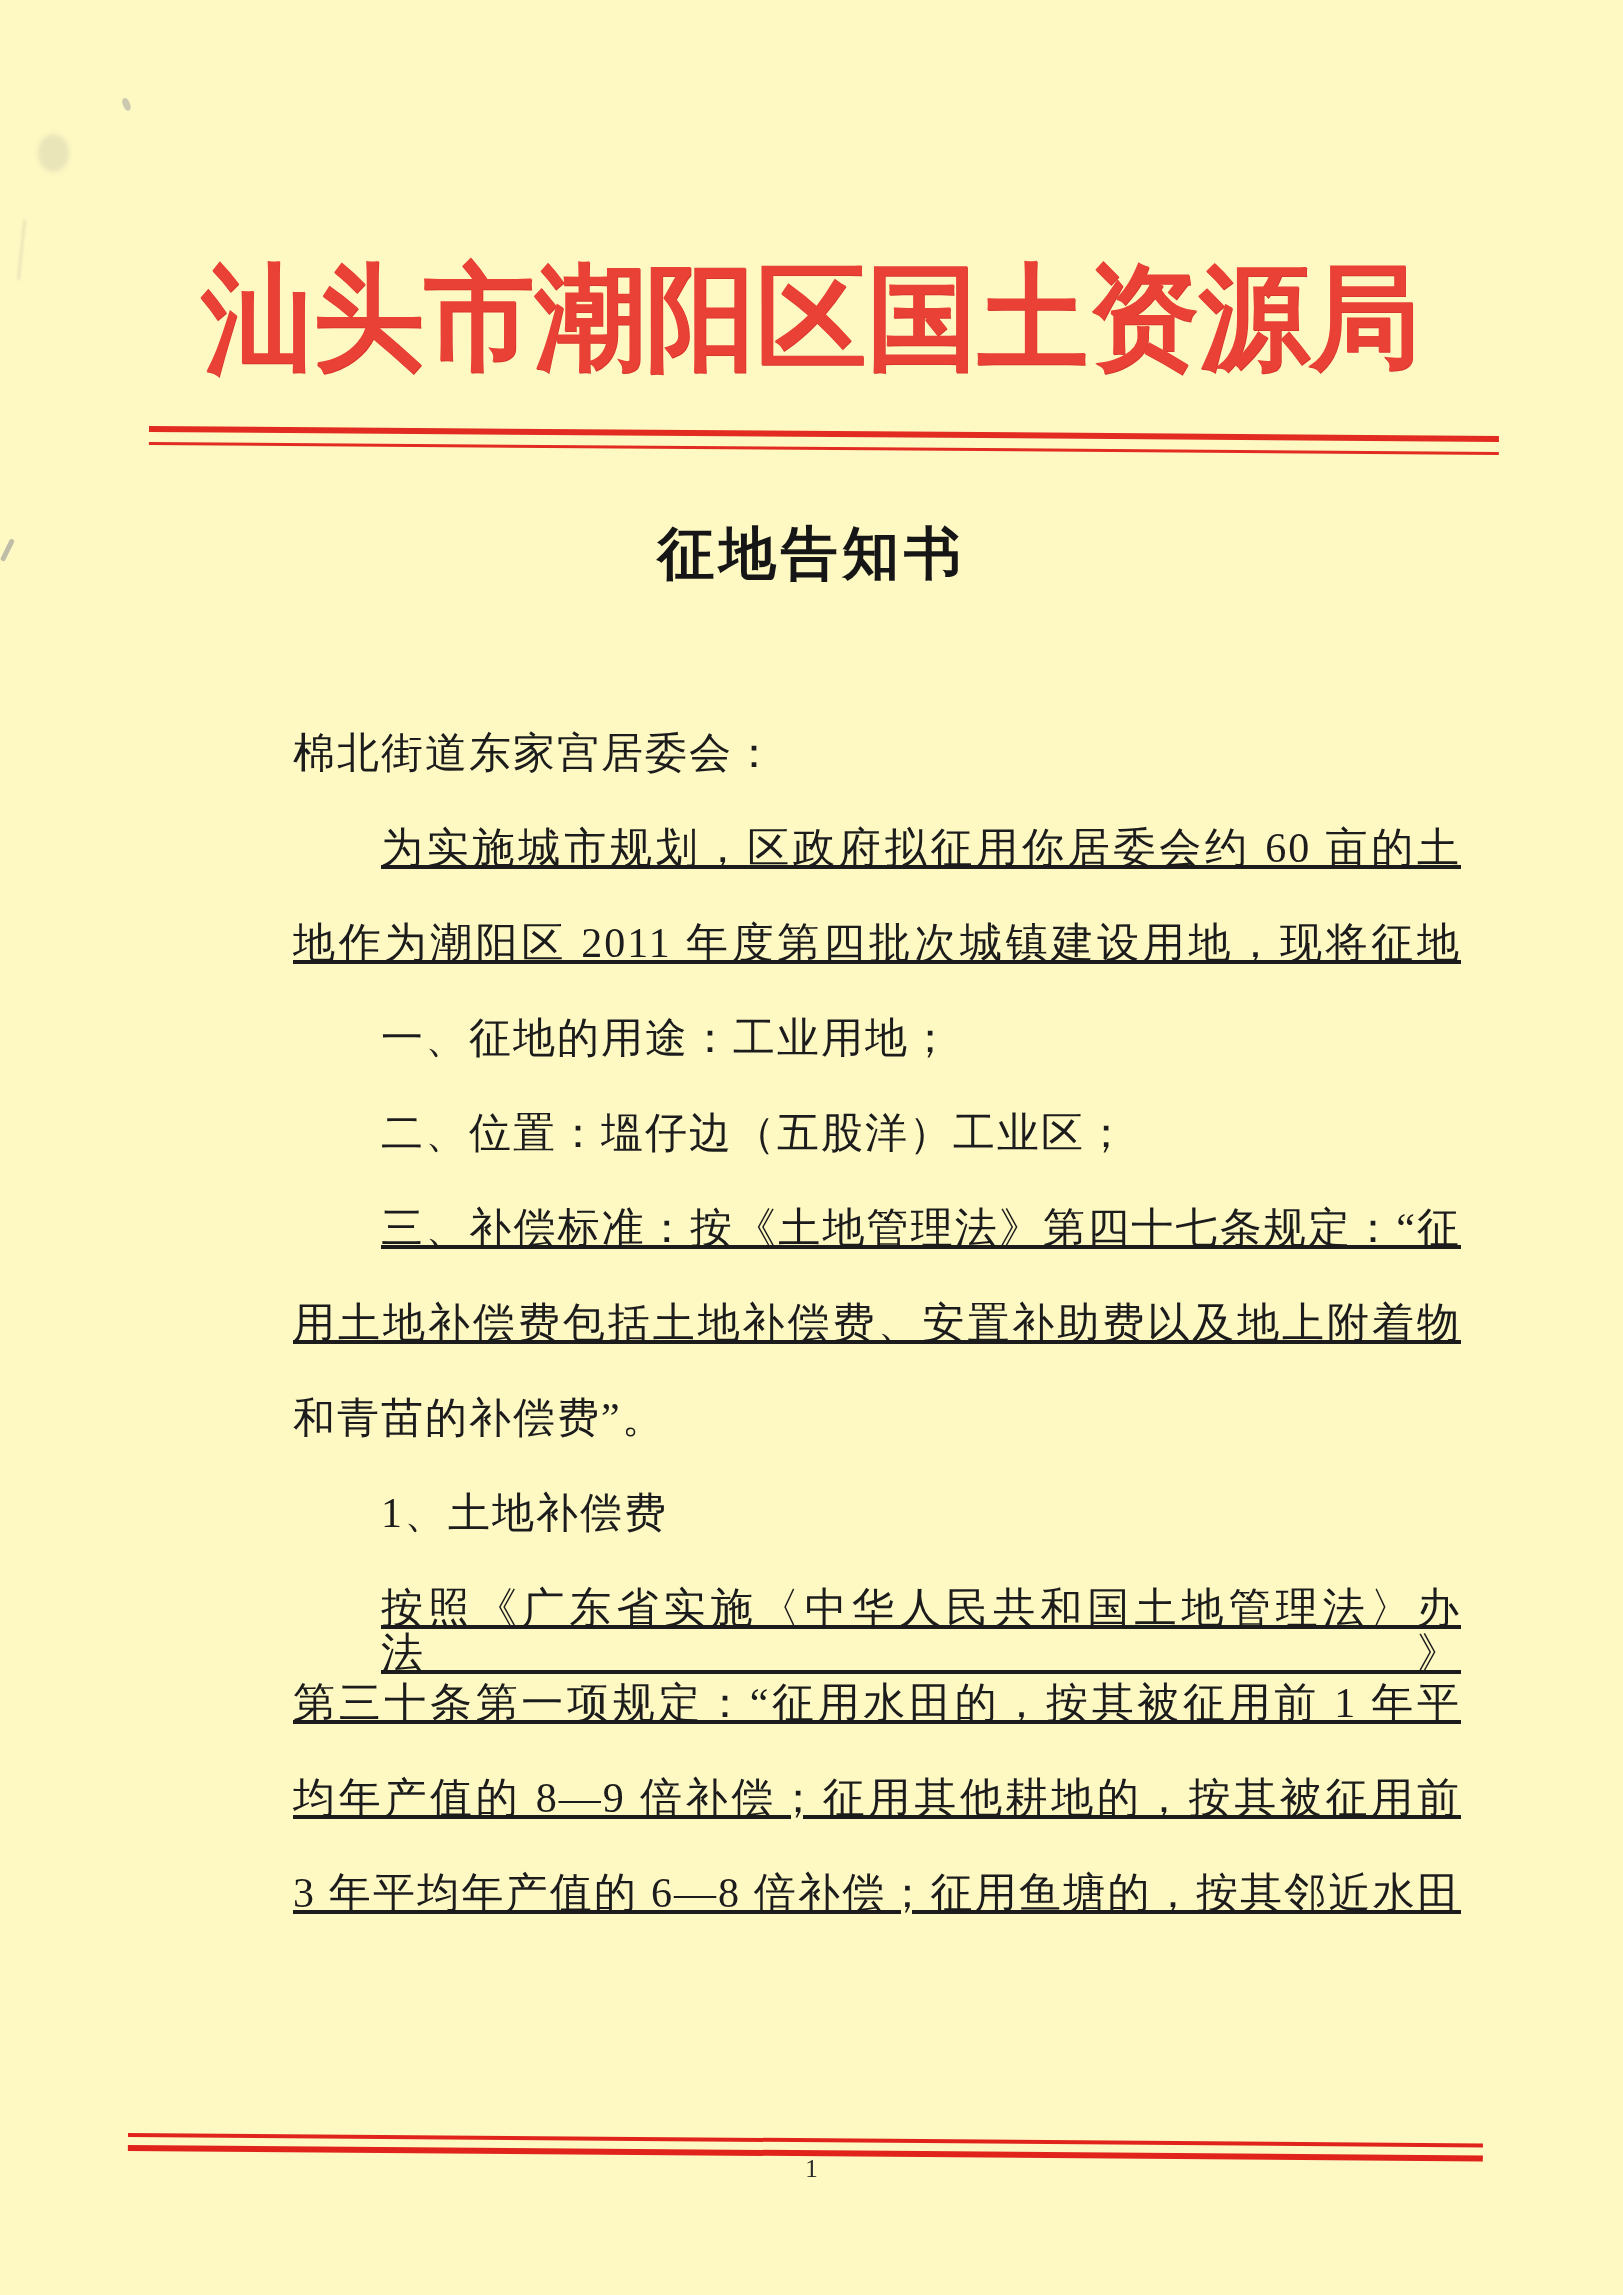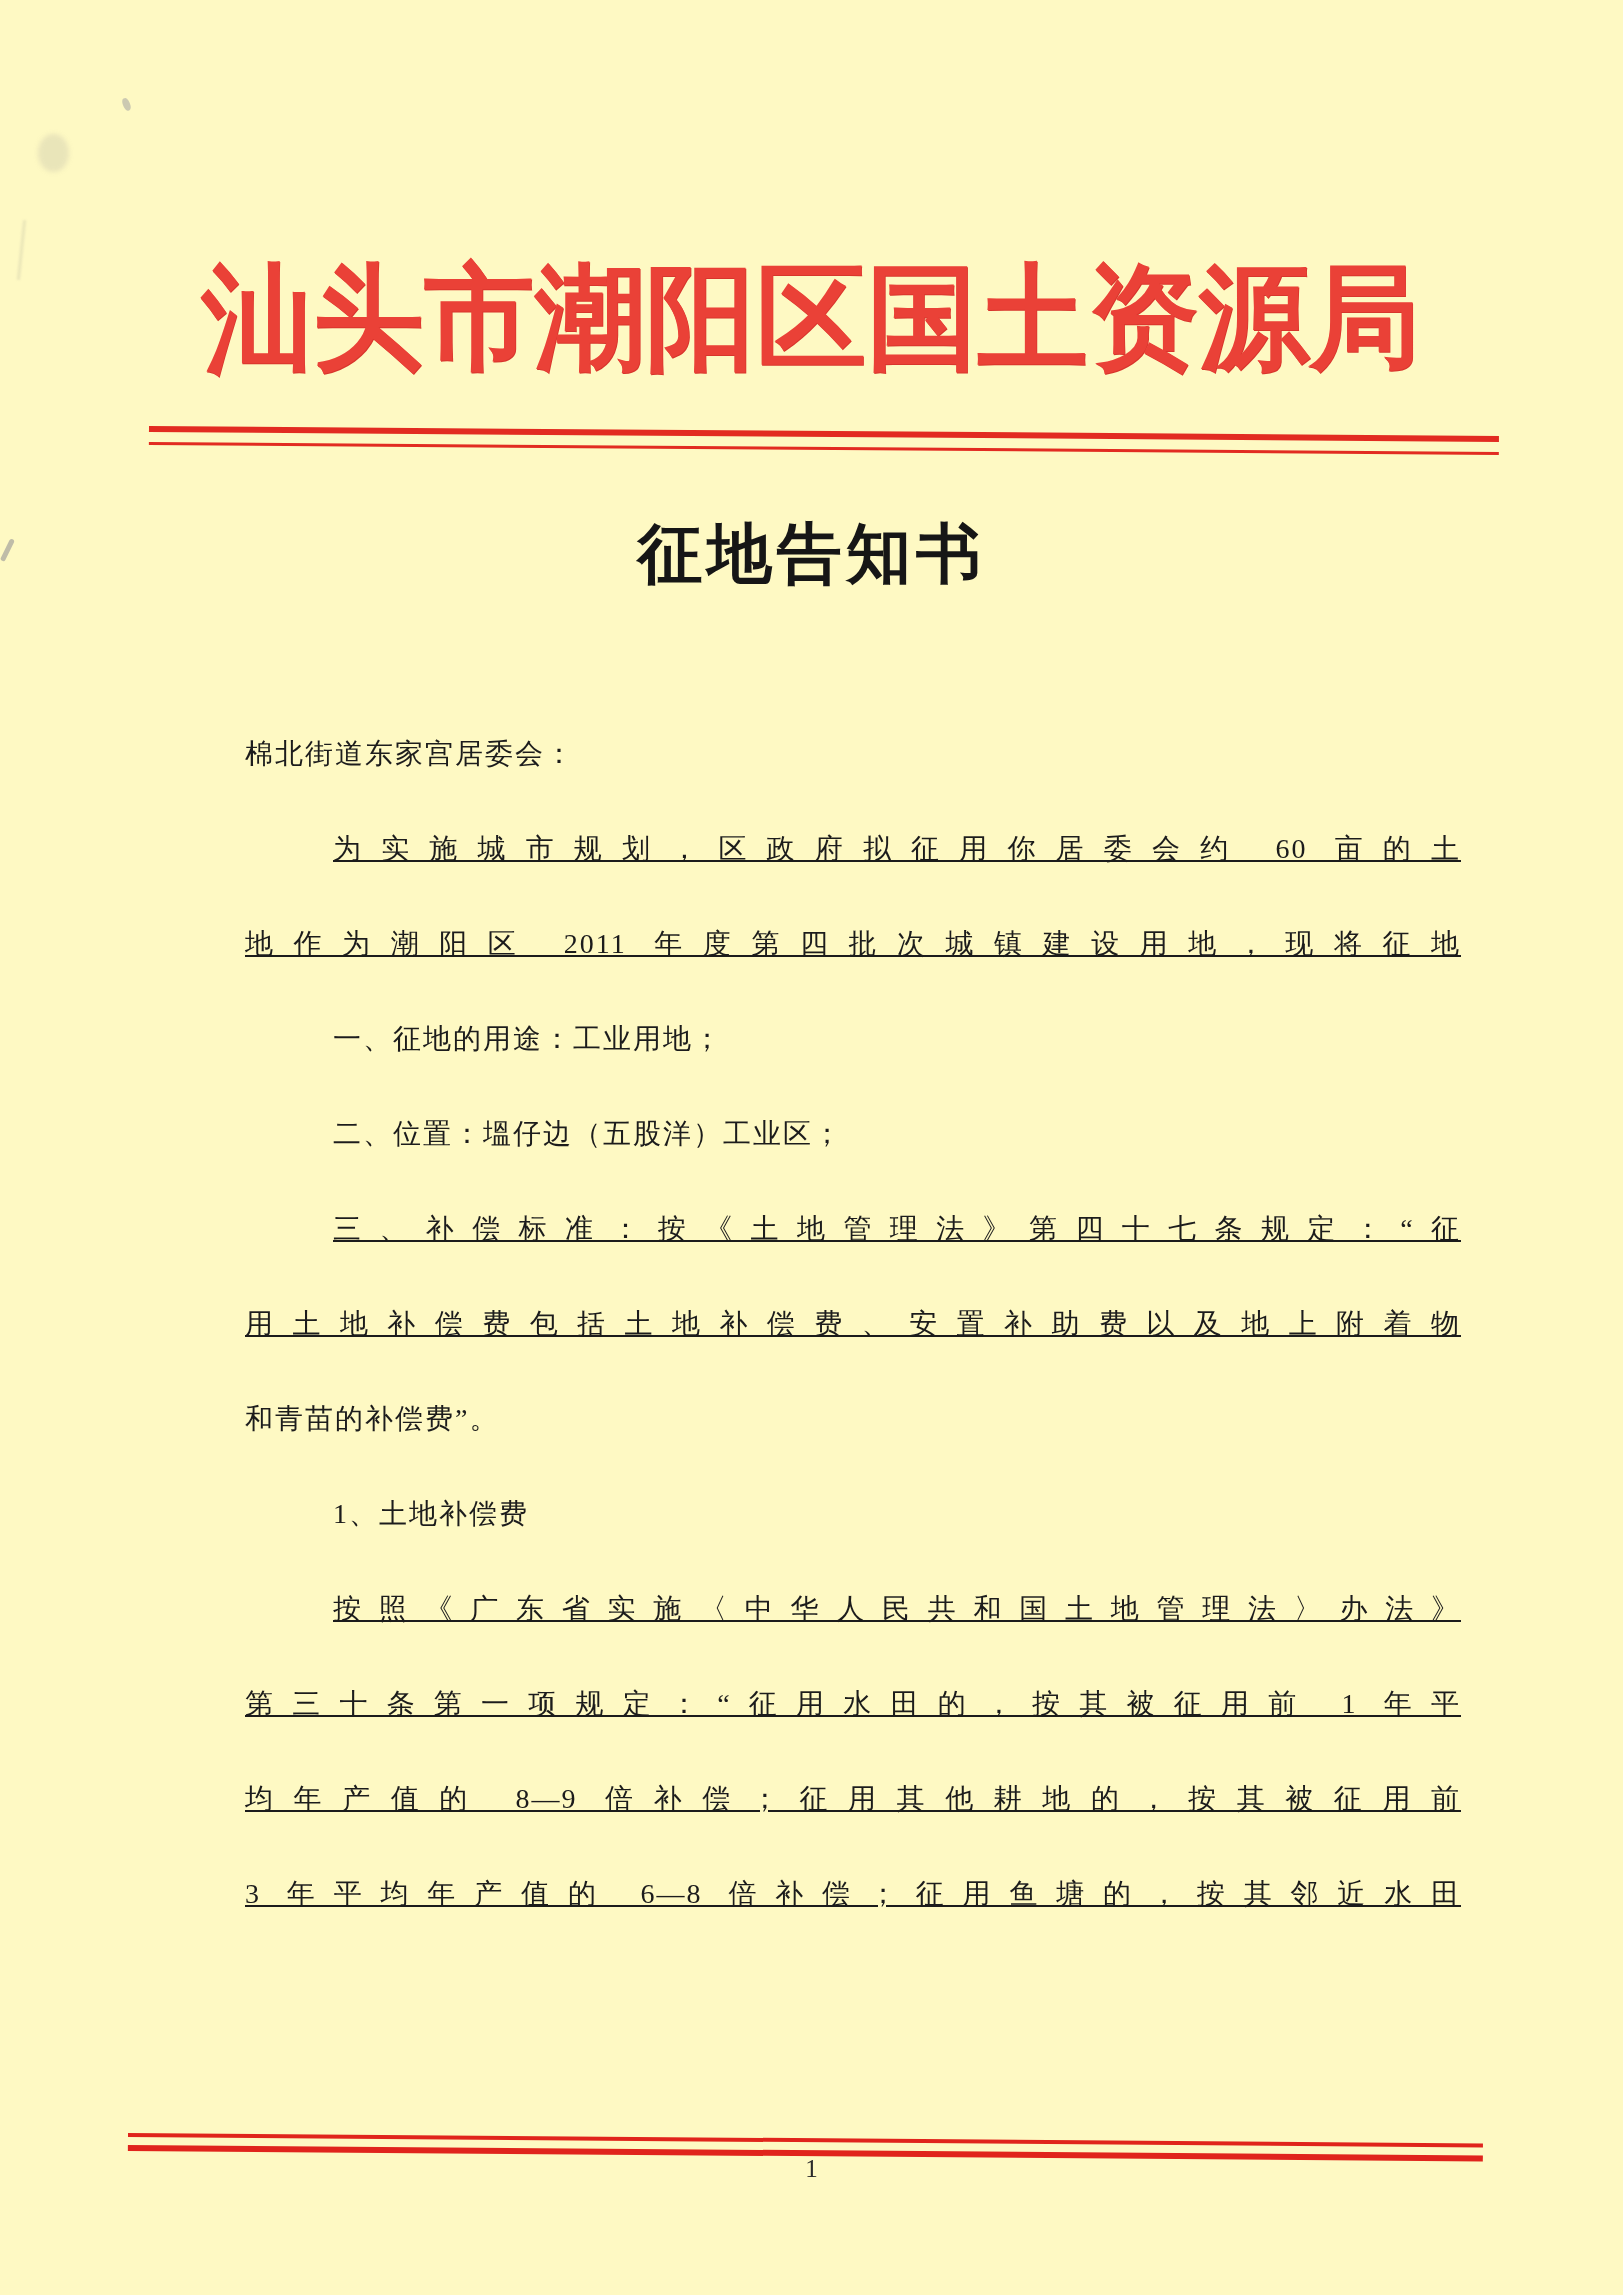--- a/index.html
+++ b/index.html
@@ -54,42 +54,43 @@
     background: #e22b21;
   }
 
   
   .doc-title {
     position: absolute;
     top: 524px;
     left: 0;
     width: 100%;
     text-align: center;
-    font-size: 65px;
+    font-size: 57px;
     line-height: 60px;
     font-weight: 700;
     letter-spacing: 4.6px;
     color: #161616;
     white-space: nowrap;
   }
 
   
   .body-text {
     position: absolute;
     left: 245px;
     top: 731px;
     width: 1216px;
   }
   .line {
     height: 95px;
-    font-size: 28px;
+    font-size: 42px;
     line-height: 45px;
     letter-spacing: 2px;
     white-space: pre-wrap;
     color: #1c1c1c;
+    margin-left: 48px;
   }
   .line.indent {
     padding-left: 88px;
   }
   .line.fill {
     text-align: justify;
     text-align-last: justify;
     text-decoration: underline;
   }
 

